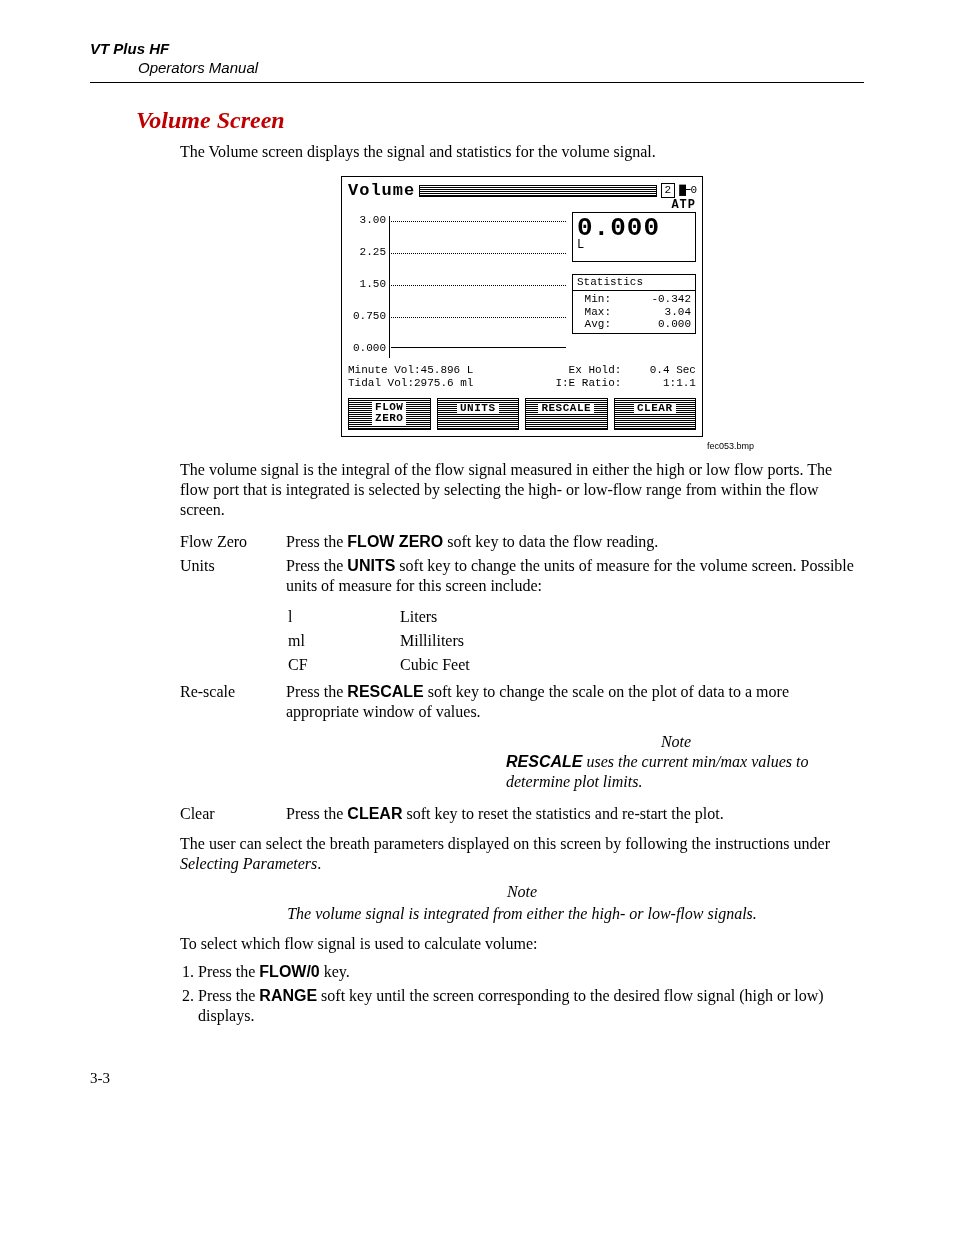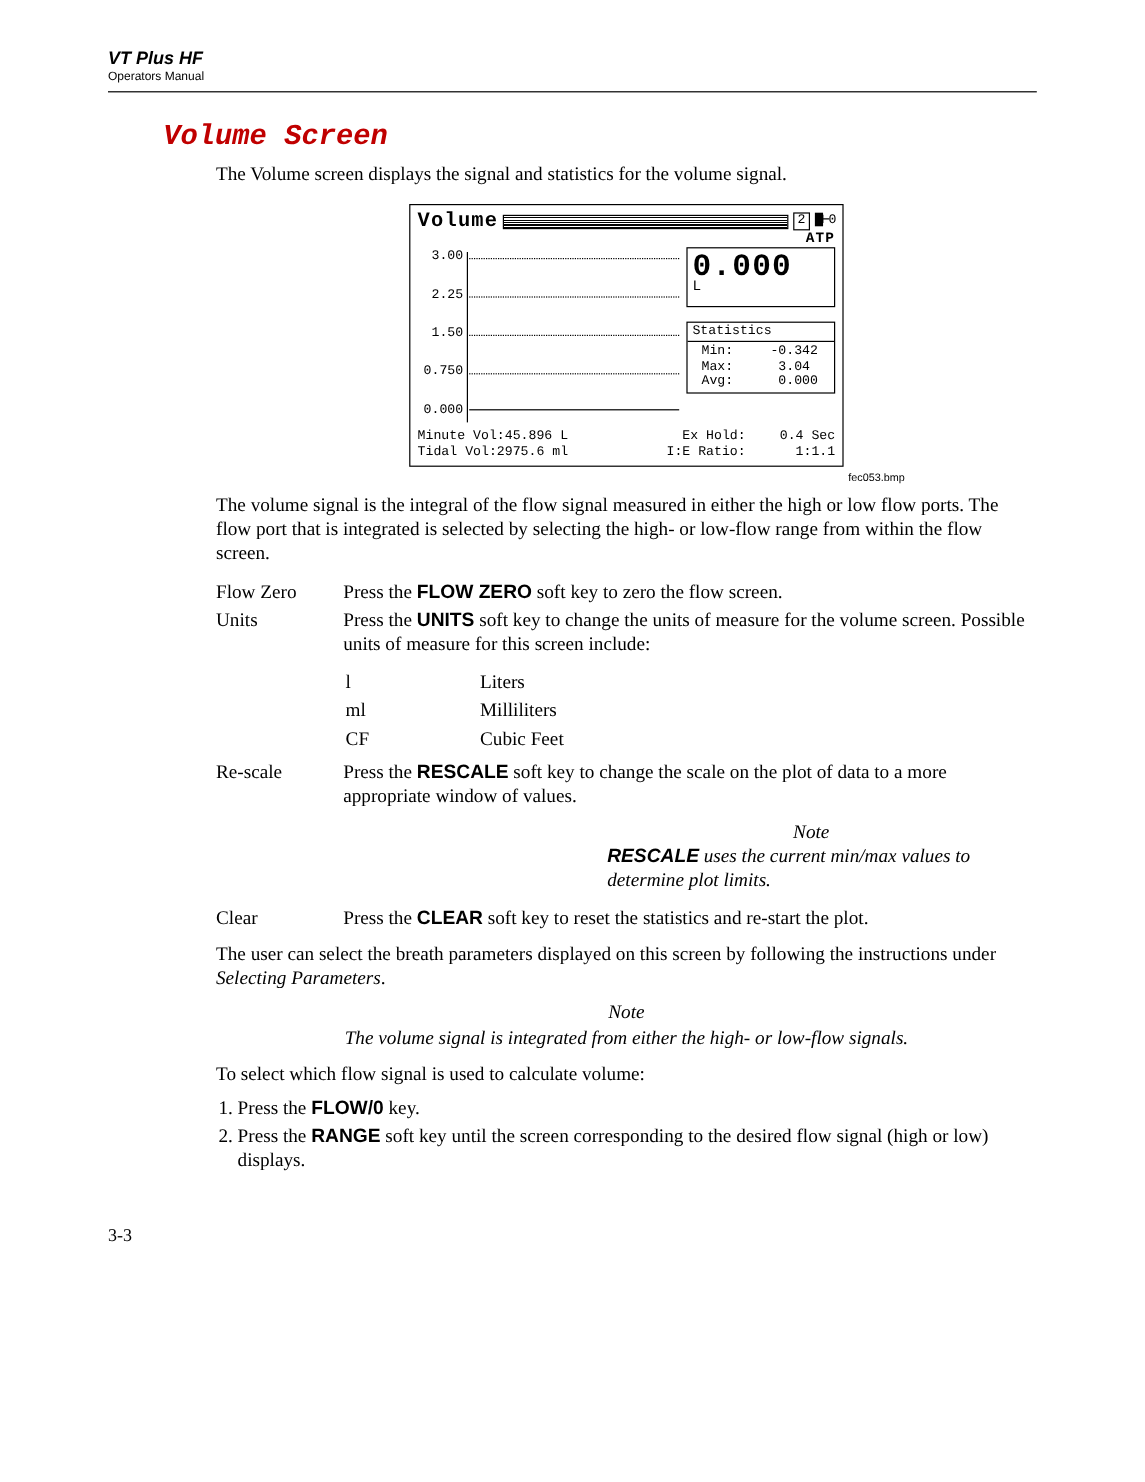--- a/index.html
+++ b/index.html
@@ -15,30 +15,32 @@
     box-sizing: border-box;
   }
   .running-head {
     font-family: Arial, Helvetica, sans-serif;
     font-weight: bold;
     font-size: 15px;
     font-style: italic;
   }
   .running-sub {
     font-family: Arial, Helvetica, sans-serif;
-    font-size: 10px;
+    font-style: italic;
+    font-size: 15px;
     margin-top: 2px;
+    margin-left: 48px;
   }
   .rule {
     border: none;
     border-top: 1.2px solid #000;
     margin: 6px 0 24px 0;
   }
   .h2 {
-    font-family: Liberation Mono, monospace;
+    font-family: Liberation Serif, serif;
     font-weight: bold;
     font-style: italic;
     color: #c00000;
     font-size: 24px;
     margin: 4px 0 6px 46px;
   }
   .indent {
     margin-left: 90px;
   }
   .body {
@@ -121,21 +123,21 @@
   .readout .unit { font-size:12px; margin-top:-2px; }
   .statsbox {
     border:1px solid #000;
     margin-top:12px;
     font-size:11px;
   }
   .statsbox .hdr { padding:1px 4px; border-bottom:1px solid #000; }
   .statsbox .rows { padding:2px 4px; }
   .statsbox .rows div { display:flex;gap:27px; }
   .statsbox .rows .k { width:34px; text-align:right; margin-right:4px; }
-  .statsbox .rows .v { flex:1; white-space:pre; }
+  .statsbox .rows .v { text-align:right; flex:1; white-space:pre; }
 
   .dev-params {
     padding:2px 6px 4px 6px;
     font-size:11px;
     display:grid;
     grid-template-columns: 1.2fr 1fr 0.6fr;
     row-gap:0;
   }
   .dev-params .r { text-align:right; }
 
@@ -264,32 +266,39 @@
 
         <div class="dev-params">
           <div>Minute Vol:45.896 L</div>
           <div class="r">Ex Hold:</div>
           <div class="r">0.4 Sec</div>
           <div> Tidal Vol:2975.6 ml</div>
           <div class="r">I:E Ratio:</div>
           <div class="r">1:1.1</div>
         </div>
 
+        <div class="softkeys">
+          <div class="softkey"><span>FLOW
+ZERO</span></div>
+          <div class="softkey"><span>UNITS</span></div>
+          <div class="softkey"><span>RESCALE</span></div>
+          <div class="softkey"><span>CLEAR</span></div>
+        </div>
       </div>
     </div>
     <div class="figcap">fec053.bmp</div>
 
     <div class="para">The volume signal is the integral of the flow signal measured in either the high or low flow ports. The flow port that is integrated is selected by selecting the high- or low-flow range from within the flow screen.</div>
 
     <table class="def">
       <tbody>
           <tr>
         <td class="term">Flow Zero</td>
         <td>
-          <span>Press the </span><span class="sans-b">FLOW ZERO</span><span> soft key to zero the flow screen.</span>
+          <span>Press the </span><span class="sans-b">FLOW ZERO</span><span> soft key to data the flow reading.</span>
         </td>
       </tr>
       <tr>
         <td class="term">Units</td>
         <td>
           <span>Press the </span><span class="sans-b">UNITS</span><span> soft key to change the units of measure for the volume screen. Possible units of measure for this screen include:</span>
           <table class="units" style="margin-top:8px">
             <tbody>
                   <tr>
                     <td class="sym">l</td>

